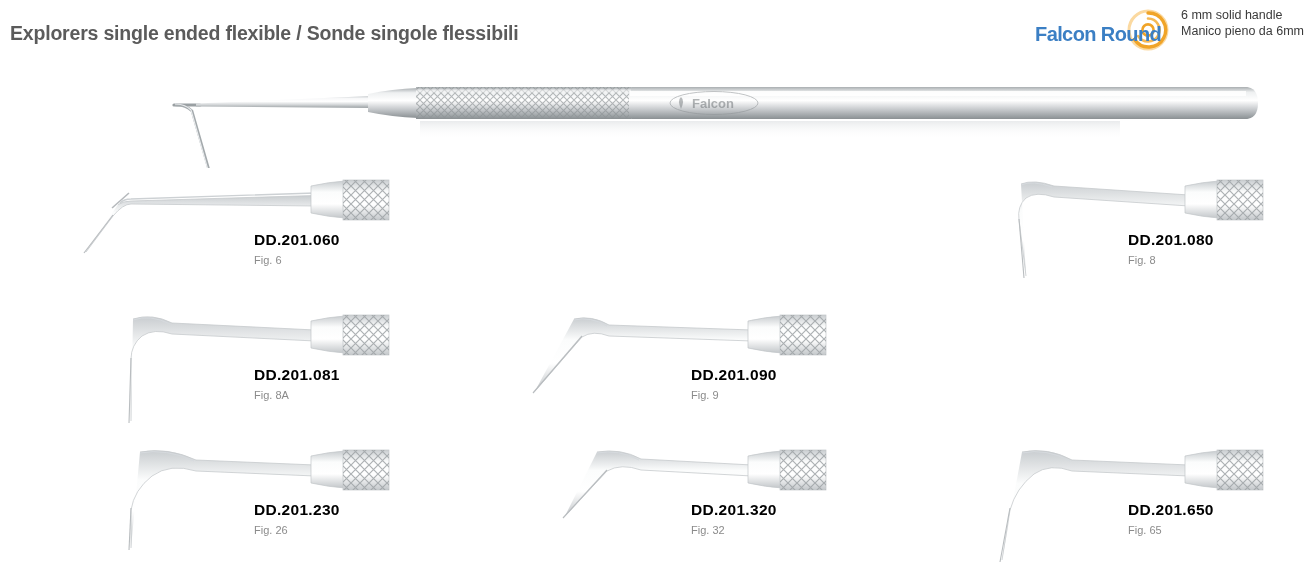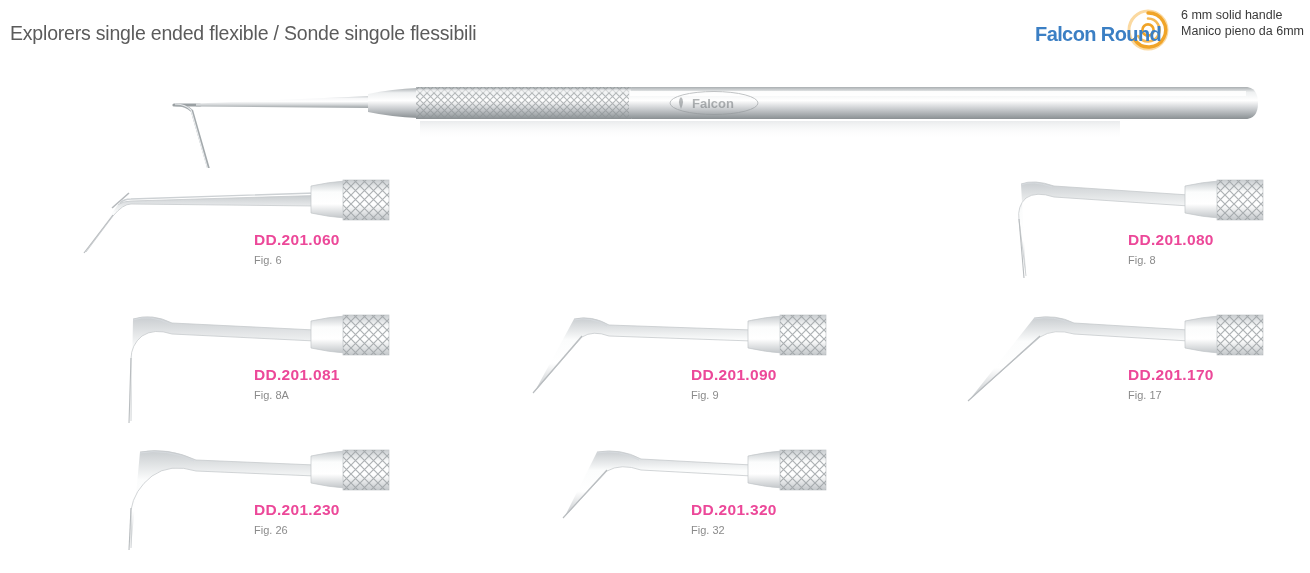--- a/index.html
+++ b/index.html
@@ -20,21 +20,21 @@
     position: absolute;
     left: 0; top: 0;
     width: 1310px;
     height: 62px;
   }
   #page-title {
     position: absolute;
     left: 10px;
     top: 22px;
     font-size: 19.5px;
-    font-weight: normal;
+    font-weight: bold;
     color: #5b5b5b;
     letter-spacing: -0.2px;
     white-space: nowrap;
   }
 
   
   #brand-block {
     position: absolute;
     right: 6px;
     top: 5px;
@@ -116,21 +116,21 @@
   .label-block {
     position: absolute;
     right: 23px;
     top: 62px;
     text-align: left;
     width: 160px;
   }
   .label-code {
     font-size: 15.5px;
     font-weight: bold;
-    color: #ec4899;
+    color: #000000;
     letter-spacing: 0.3px;
     line-height: 20px;
     white-space: nowrap;
   }
   .label-fig {
     font-size: 11px;
     color: #8b8b8b;
     line-height: 20px;
     white-space: nowrap;
   }
@@ -297,36 +297,20 @@
           <rect x="343" y="12" width="46" height="40" fill="url(#tg1)" stroke="#c2c6c9" stroke-width="0.7"></rect>
           <rect x="343" y="12" width="46" height="40" fill="url(#kp1)" opacity="0.85"></rect>
         </svg>
       </div>
       <div class="label-block">
         <div class="label-code">DD.201.090</div>
         <div class="label-fig">Fig. 9</div>
       </div>
     </div>
 
-    <div class="product-cell" style="left:874px">
-      <div class="tip-art">
-        <svg width="437" height="135" viewBox="0 0 437 135">
-          <path d="M160 15 Q182 11 200 20 L315 27 L315 38 L200 31 Q180 25 166 34 L96 96" fill="url(#tg1)" stroke="#c6cacd" stroke-width="0.8"></path>
-          <path d="M160 16 Q180 12 198 21" stroke="#d6dade" stroke-width="1" fill="none"></path>
-          <path d="M166 33 L94 98" stroke="#b9bdc0" stroke-width="1.2" fill="none"></path>
-          <path d="M311 18 Q329 14 345 13 L345 50 Q329 49 311 45 Z" fill="url(#tg1)" stroke="#c2c6c9" stroke-width="0.7"></path>
-          <rect x="343" y="12" width="46" height="40" fill="url(#tg1)" stroke="#c2c6c9" stroke-width="0.7"></rect>
-          <rect x="343" y="12" width="46" height="40" fill="url(#kp1)" opacity="0.85"></rect>
-        </svg>
-      </div>
-      <div class="label-block">
-        <div class="label-code">DD.201.170</div>
-        <div class="label-fig">Fig. 17</div>
-      </div>
-    </div>
   </div>
 
   <div class="product-row">
 
     <div class="product-cell" style="left:0px">
       <div class="tip-art">
         <svg width="437" height="135" viewBox="0 0 437 135">
           <path d="M140 14 Q168 9 196 22 L315 27 L315 38 L196 33 Q170 25 152 38 Q134 52 131 72 L131 110" fill="url(#tg1)" stroke="#c6cacd" stroke-width="0.8"></path>
           <path d="M140 15 Q166 10 194 23" stroke="#d6dade" stroke-width="1" fill="none"></path>
           <path d="M131 70 L129 112" stroke="#b9bdc0" stroke-width="1.1" fill="none"></path>
@@ -351,15 +335,31 @@
           <rect x="343" y="12" width="46" height="40" fill="url(#tg1)" stroke="#c2c6c9" stroke-width="0.7"></rect>
           <rect x="343" y="12" width="46" height="40" fill="url(#kp1)" opacity="0.85"></rect>
         </svg>
       </div>
       <div class="label-block">
         <div class="label-code">DD.201.320</div>
         <div class="label-fig">Fig. 32</div>
       </div>
     </div>
 
+    <div class="product-cell" style="left:874px">
+      <div class="tip-art">
+        <svg width="437" height="135" viewBox="0 0 437 135">
+          <path d="M148 14 Q174 9 198 22 L315 27 L315 38 L198 33 Q176 25 160 36 Q142 50 136 72 L128 122" fill="url(#tg1)" stroke="#c6cacd" stroke-width="0.8"></path>
+          <path d="M148 15 Q172 10 196 23" stroke="#d6dade" stroke-width="1" fill="none"></path>
+          <path d="M136 70 L126 124" stroke="#b9bdc0" stroke-width="1.1" fill="none"></path>
+          <path d="M311 18 Q329 14 345 13 L345 50 Q329 49 311 45 Z" fill="url(#tg1)" stroke="#c2c6c9" stroke-width="0.7"></path>
+          <rect x="343" y="12" width="46" height="40" fill="url(#tg1)" stroke="#c2c6c9" stroke-width="0.7"></rect>
+          <rect x="343" y="12" width="46" height="40" fill="url(#kp1)" opacity="0.85"></rect>
+        </svg>
+      </div>
+      <div class="label-block">
+        <div class="label-code">DD.201.650</div>
+        <div class="label-fig">Fig. 65</div>
+      </div>
+    </div>
   </div>
 
 </div>
 
 </body></html>

